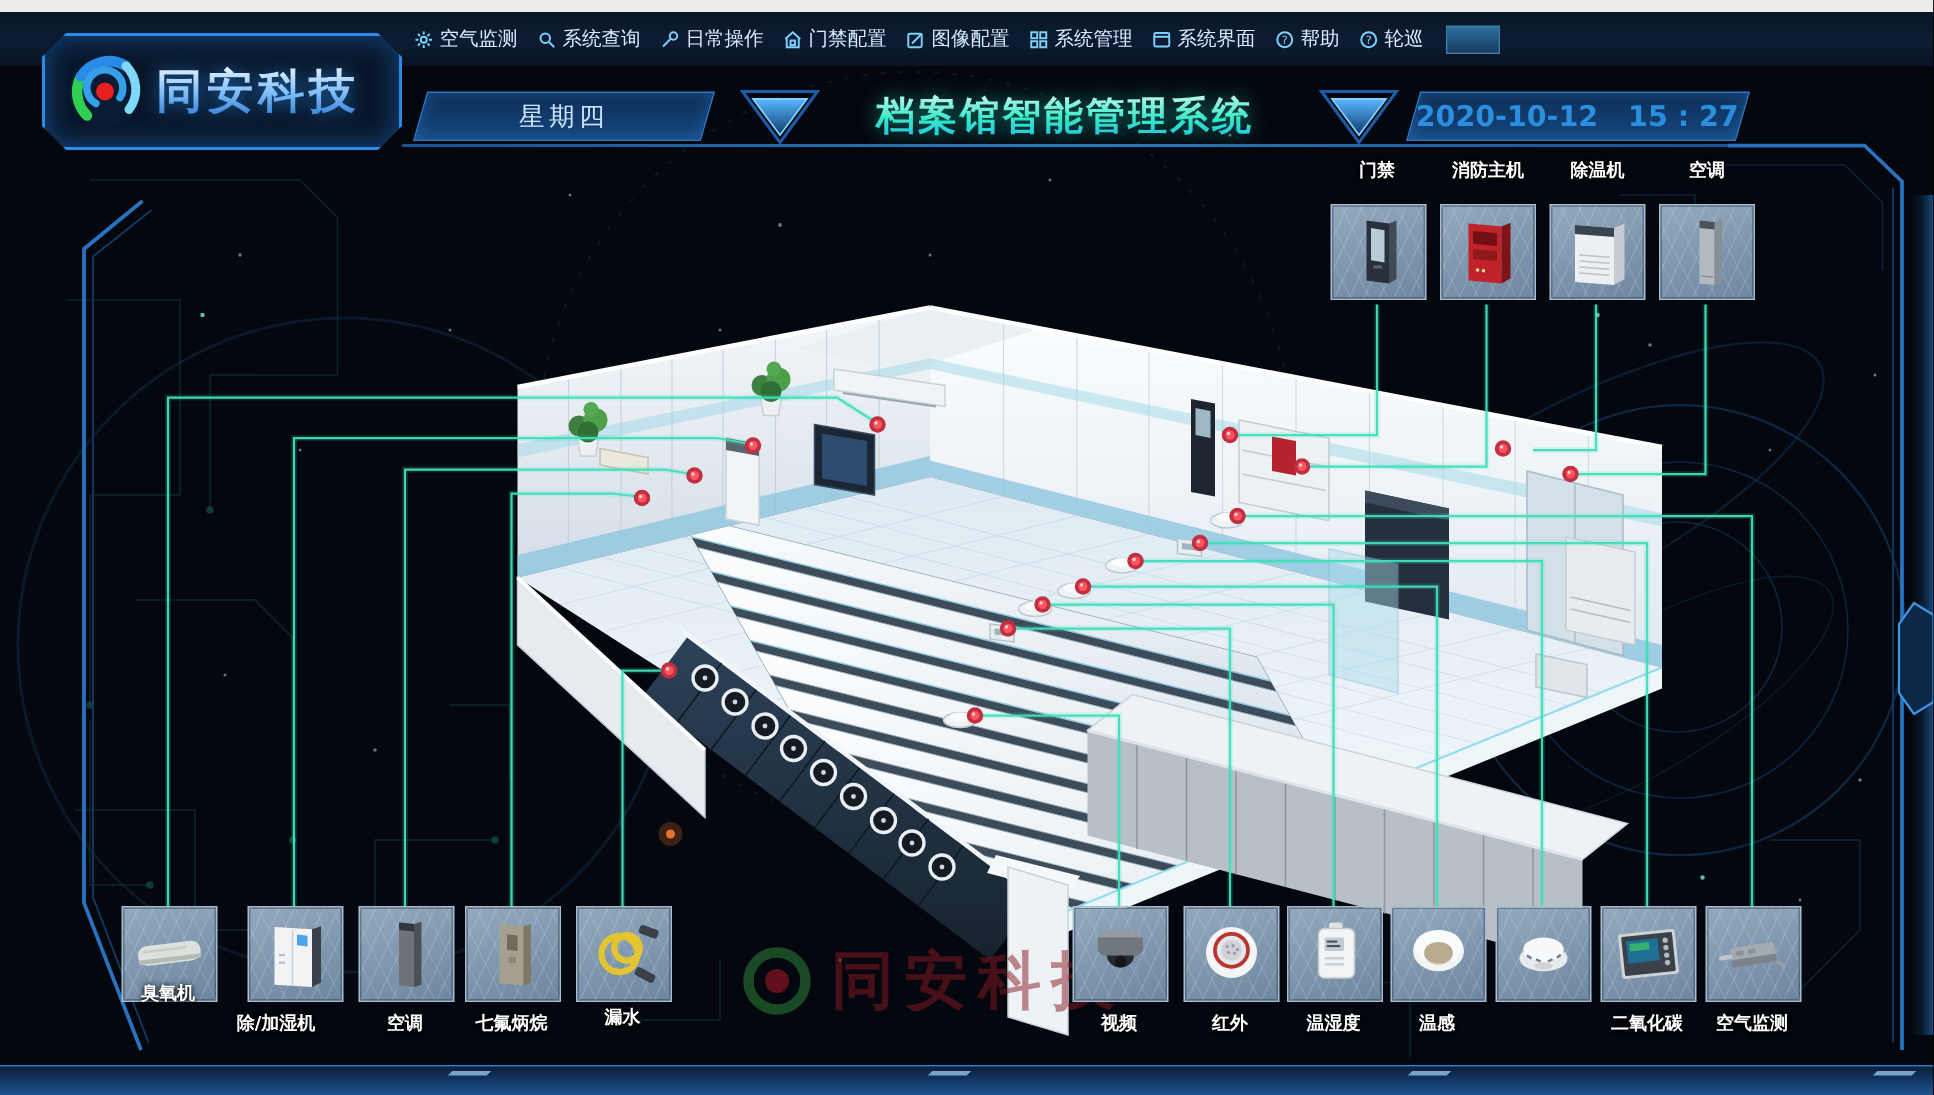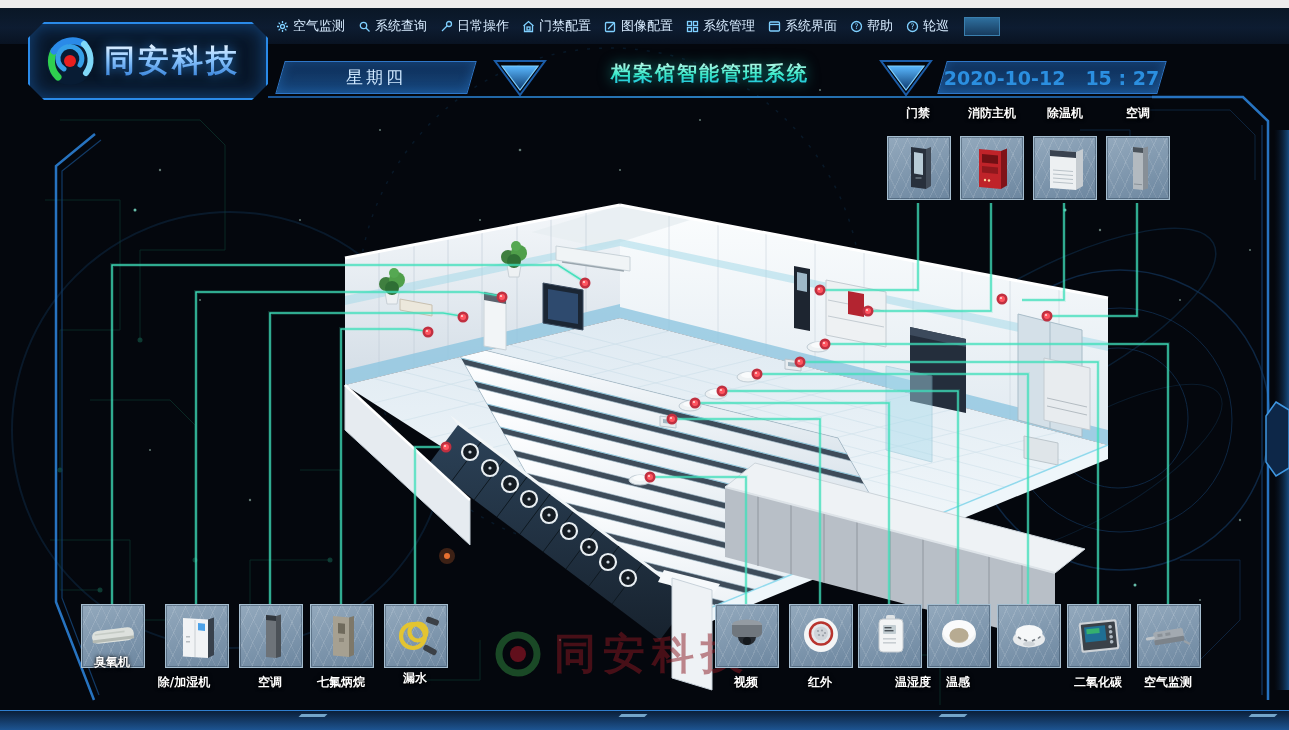--- a/index.html
+++ b/index.html
@@ -24,21 +24,21 @@
   .skewbox{height:31px;background:linear-gradient(180deg,#0e2d55,#16477e);
     border:1px solid #2f77c8;box-shadow:inset 0 0 10px rgba(42,127,216,.4);
     transform:skewX(-16deg);display:flex;align-items:center;justify-content:center;}
   .skewbox>span{transform:skewX(16deg);}
   #weekdaybox{left:280px;top:61px;width:190px;}
   #weekdaybox span{color:#cfe8ff;font-size:17px;letter-spacing:3px;}
   #datetimebox{left:942px;top:61px;width:218px;}
   #datetimebox .dt{display:flex;gap:20px;transform:skewX(16deg);
     color:#2b8fe0;font-size:19px;font-weight:bold;}
   #pagetitle{left:548px;top:60px;width:324px;text-align:center;
-    font-size:20px;font-weight:900;letter-spacing:2px;
+    font-size:26px;font-weight:900;letter-spacing:2px;
     background:linear-gradient(180deg,#d8fcee,#35e8c8 55%,#1fb8e8);
     -webkit-background-clip:text;background-clip:text;color:transparent;
     filter:drop-shadow(0 0 7px rgba(24,200,184,.6));}
   #headerline{left:268px;top:96px;width:884px;height:2px;
     background:linear-gradient(90deg,#1d5fa8,#2f8fd8,#1d5fa8);opacity:.85;}
 
   
   #logobox{left:28px;top:22px;width:240px;height:78px;
     background:#081628;border:2px solid #2a8ae8;
     clip-path:polygon(16px 0,224px 0,240px 16px,240px 62px,224px 78px,16px 78px,0 62px,0 16px);
@@ -734,21 +734,21 @@
         <rect x="13" y="30" width="30" height="5" rx="1" fill="#7c838a"></rect>
         <rect x="5" y="26" width="9" height="3" rx="1.5" fill="#bfc5ca"></rect>
         <rect x="17" y="24.5" width="5" height="3" fill="#8a9198"></rect>
           <rect x="25" y="24.5" width="5" height="3" fill="#8a9198"></rect>
       </g>
       <line x1="43" y1="33" x2="49" y2="36" stroke="#9aa1a8" stroke-width="2"></line>
     </svg>
   </div>
   <div class="abs dlabel" style="left:698px;top:674px">视频</div>
   <div class="abs dlabel" style="left:772px;top:674px">红外</div>
-  <div class="abs dlabel" style="left:865px;top:674px">温湿度</div>
+  <div class="abs dlabel" style="left:841px;top:674px">温湿度</div>
   <div class="abs dlabel" style="left:910px;top:674px">温感</div>
   <div class="abs dlabel" style="left:980px;top:714px">烟感</div>
   <div class="abs dlabel" style="left:1050px;top:674px">二氧化碳</div>
   <div class="abs dlabel" style="left:1120px;top:674px">空气监测</div>
 
   <div class="abs" id="bottomband">
     <span class="slash" style="left:295px"></span>
     <span class="slash" style="left:615px"></span>
     <span class="slash" style="left:935px"></span>
     <span class="slash" style="left:1245px"></span>

